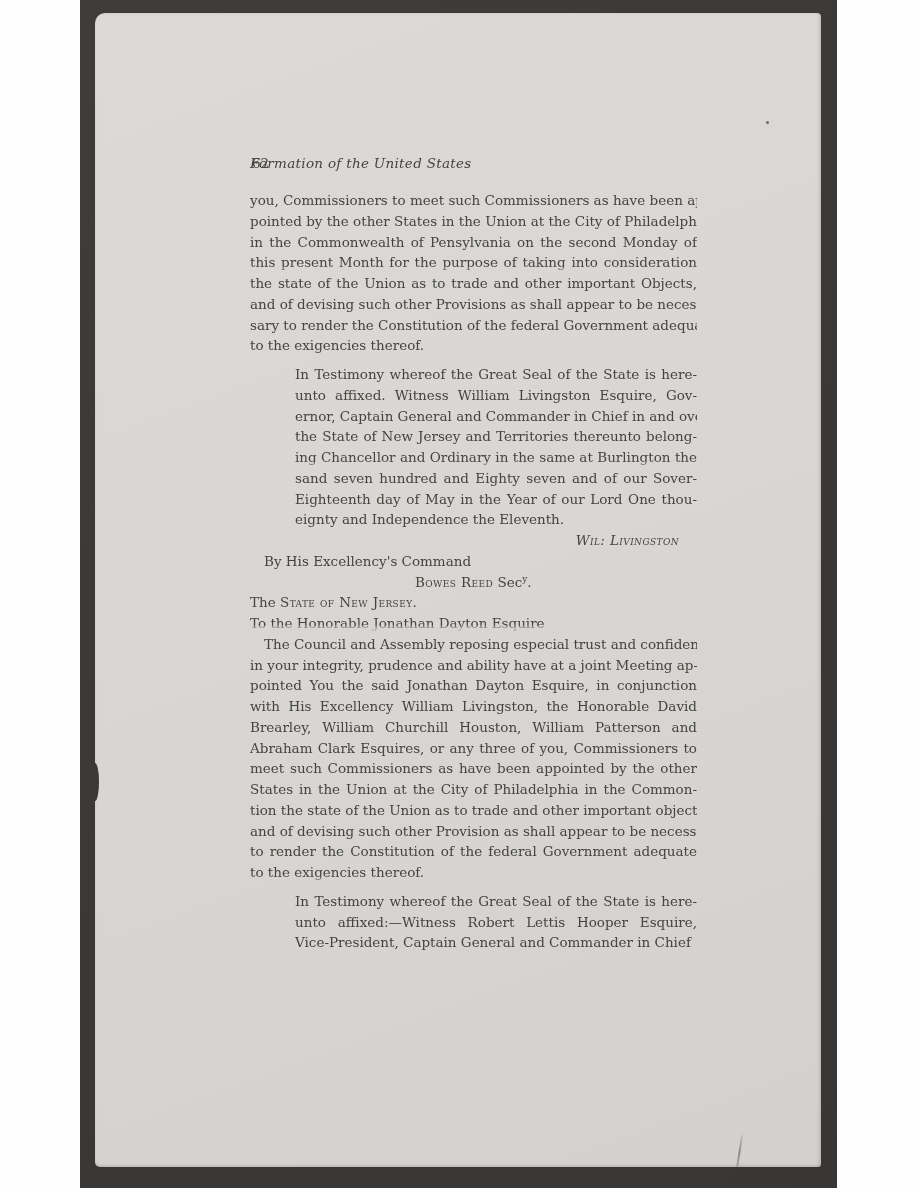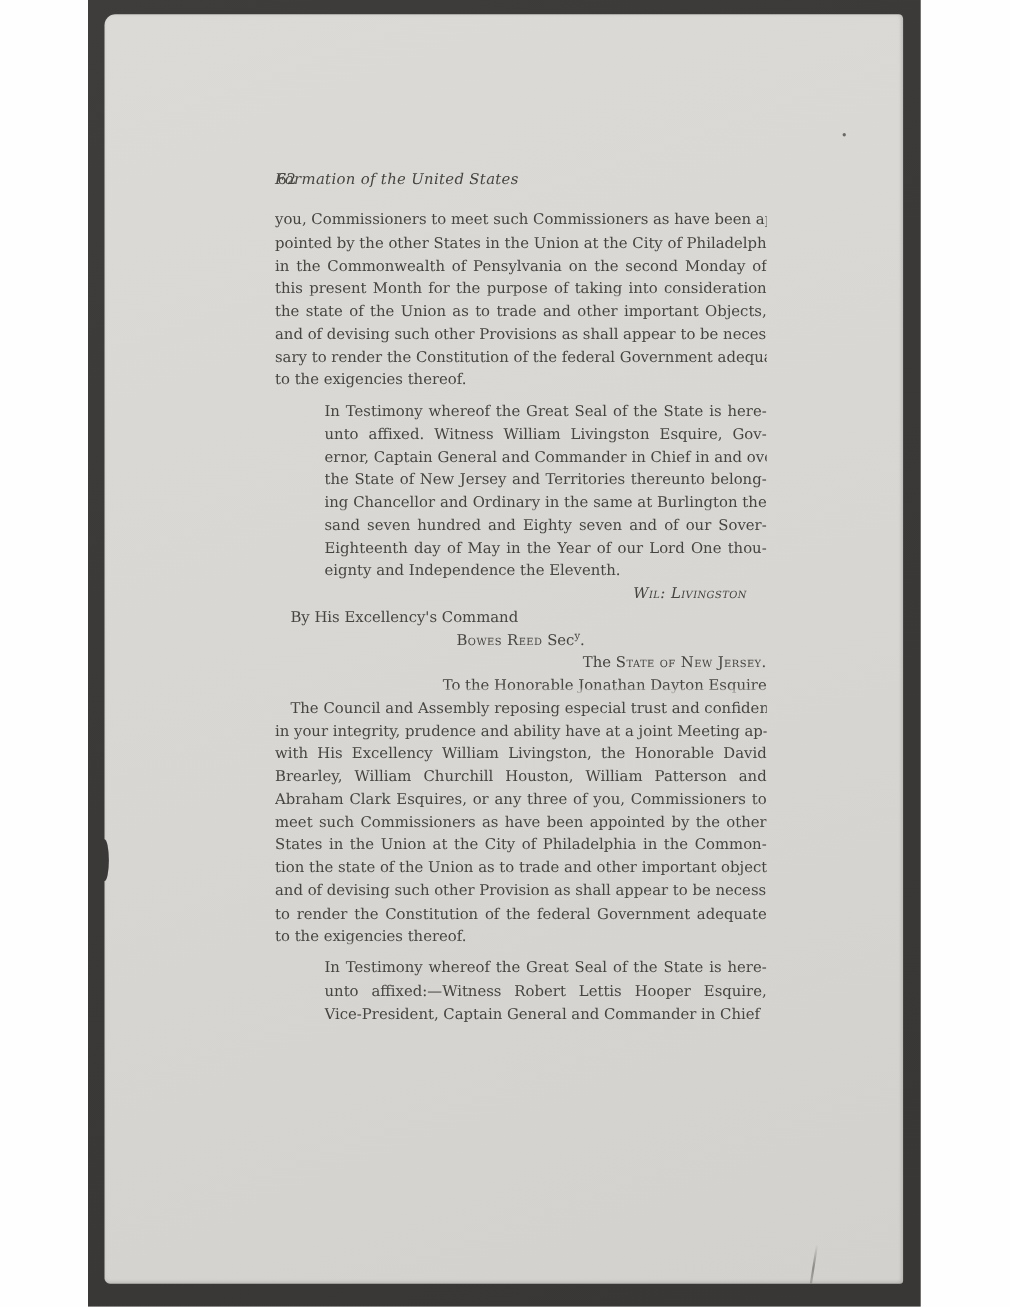--- a/index.html
+++ b/index.html
@@ -84,21 +84,21 @@
     font-style: italic;
   }
   .command-line {
     padding-left: 14px;
     height: 20.75px;
   }
   .secretary-line {
     padding-left: 165px;
     height: 20.75px;
   }
-  .state-line, .addressee-line { height: 20.75px; overflow: hidden; white-space: nowrap; text-align: right; }
+  .state-line, .addressee-line { height: 20.75px; overflow: hidden; white-space: nowrap; }
   .sc { font-variant: small-caps; letter-spacing: 0.4px; }
   sup { font-size: 9px; vertical-align: super; line-height: 0; }
   .fade-strong {
     -webkit-mask-image: linear-gradient(to bottom, #000 55%, rgba(0,0,0,0.45) 70%, rgba(0,0,0,0.22) 85%, rgba(0,0,0,0.30) 100%);
     mask-image: linear-gradient(to bottom, #000 55%, rgba(0,0,0,0.45) 70%, rgba(0,0,0,0.22) 85%, rgba(0,0,0,0.30) 100%);
   }
   .fade-light {
     -webkit-mask-image: linear-gradient(to bottom, #000 65%, rgba(0,0,0,0.65) 80%, rgba(0,0,0,0.45) 100%);
     mask-image: linear-gradient(to bottom, #000 65%, rgba(0,0,0,0.65) 80%, rgba(0,0,0,0.45) 100%);
   }
@@ -175,20 +175,21 @@
 
       <div class="secretary-line"><span class="sc">Bowes Reed</span><span> Sec</span><sup>y</sup><span>.</span></div>
 
       <div class="state-line"><span>The </span><span class="sc">State of New Jersey.</span></div>
 
       <div class="addressee-line fade-strong">To the Honorable Jonathan Dayton Esquire</div>
 
       <div>
         <div class="jline indent-first">The Council and Assembly reposing especial trust and confidence</div>
         <div class="jline">in your integrity, prudence and ability have at a joint Meeting ap-</div>
+        <div class="jline">pointed You the said Jonathan Dayton Esquire, in conjunction</div>
         <div class="jline">with His Excellency William Livingston, the Honorable David</div>
         <div class="jline">Brearley, William Churchill Houston, William Patterson and</div>
         <div class="jline">Abraham Clark Esquires, or any three of you, Commissioners to</div>
         <div class="jline">meet such Commissioners as have been appointed by the other</div>
         <div class="jline">States in the Union at the City of Philadelphia in the Common-</div>
         <div class="jline">tion the state of the Union as to trade and other important objects,</div>
         <div class="jline">and of devising such other Provision as shall appear to be necessary</div>
         <div class="jline">to render the Constitution of the federal Government adequate</div>
         <div class="plain fade-light">to the exigencies thereof.</div>
       </div>

